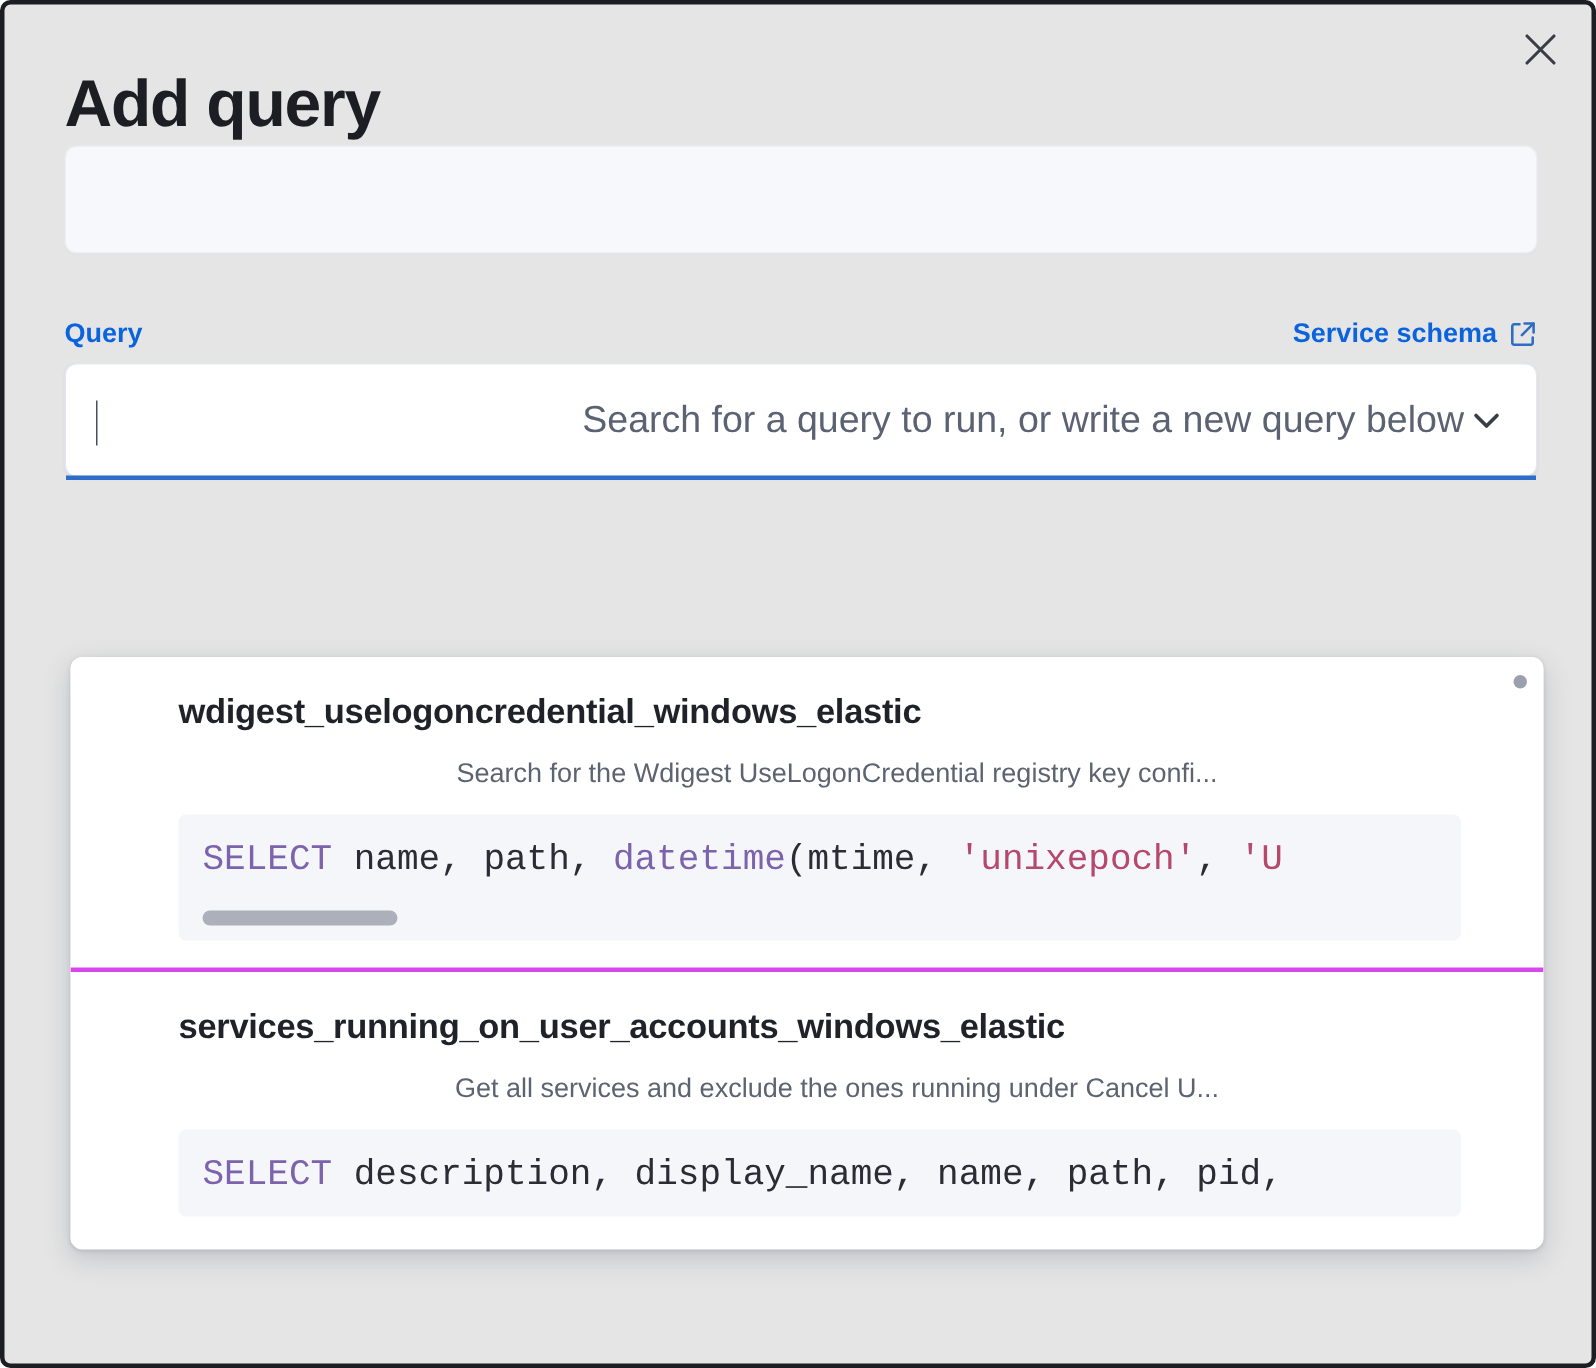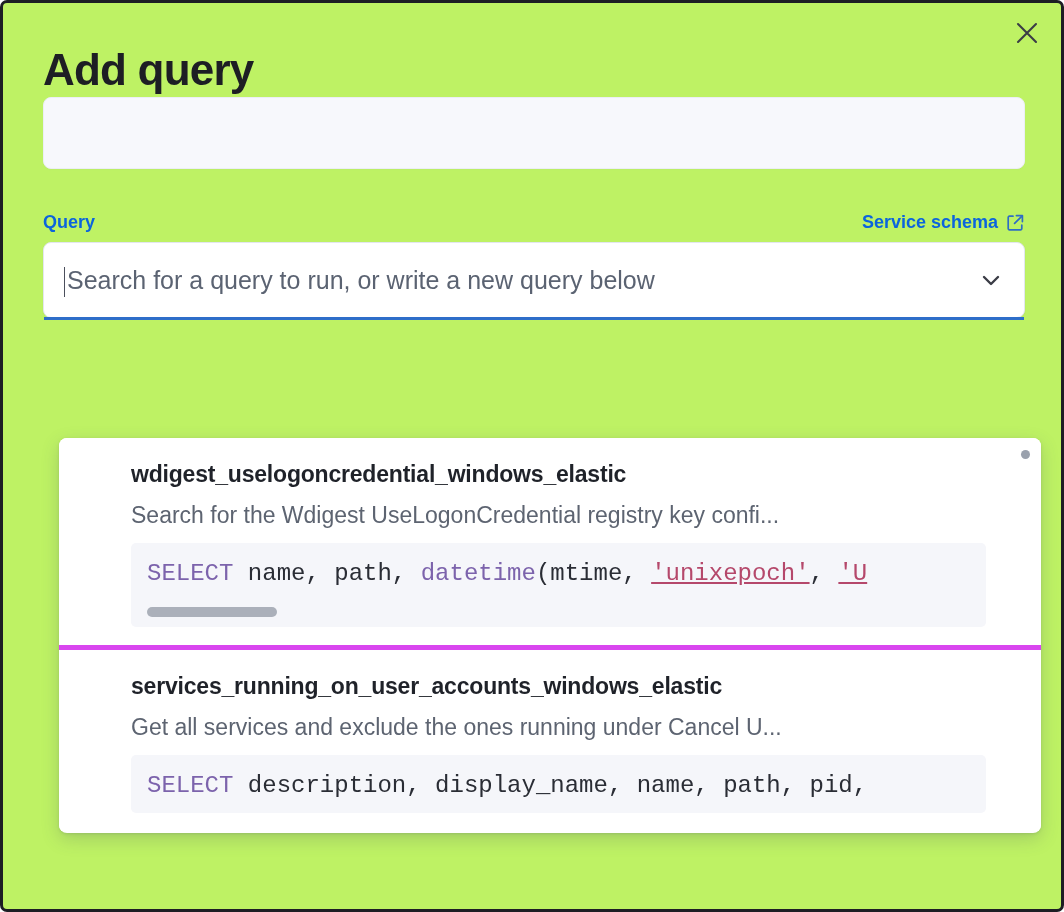--- a/index.html
+++ b/index.html
@@ -13,21 +13,21 @@
     font-family: "Liberation Sans", sans-serif;
     -webkit-font-smoothing: antialiased;
   }
 
   
   .modal {
     position: relative;
     width: 1064px;
     height: 912px;
     box-sizing: border-box;
-    background: #bef264;
+    background: #e5e5e5;
     border: 3px solid #1d1e24;
     border-radius: 7px;
     overflow: hidden;
   }
 
   
   .close-btn {
     position: absolute;
     top: 10px;
     right: 14px;
@@ -149,35 +149,36 @@
     background: #4b4f5c;
   }
   .combo-placeholder {
     flex: 1;
     font-size: 25px;
     color: #5b6372;
     line-height: 30px;
     padding-left: 3px;
     white-space: nowrap;
     overflow: hidden;
+    text-align: right;
   }
   .combo-chevron {
     flex: none;
     display: flex;
     align-items: center;
     justify-content: center;
     width: 30px;
     height: 30px;
     cursor: pointer;
   }
 
   
   .dropdown {
     position: absolute;
-    left: 56px;
+    left: 44px;
     top: 435px;
     width: 982px;
     height: 395px;
     background: #ffffff;
     border-radius: 8px;
     box-shadow: 0 6px 18px rgba(65,78,101,0.22), 0 1px 3px rgba(65,78,101,0.16);
     overflow: hidden;
     z-index: 20;
   }
   .dropdown-scroll-dot {
@@ -194,36 +195,37 @@
     position: absolute;
     inset: 0;
     overflow: hidden;
   }
   .dd-item {
     padding: 22px 32px 18px 72px;
     cursor: pointer;
     background: #ffffff;
   }
   .dd-item + .dd-item {
-    border-top: 5px solid #d946ef;
+    border-top: 3px solid #d946ef;
   }
   .dd-title {
     font-size: 23px;
     font-weight: 700;
     color: #1f2229;
     letter-spacing: -0.2px;
     line-height: 28px;
   }
   .dd-desc {
     margin-top: 13px;
-    font-size: 23px;
+    font-size: 18px;
     color: #5d6471;
     line-height: 28px;
     white-space: nowrap;
     overflow: hidden;
+    text-align: center;
   }
   .dd-code {
     margin-top: 14px;
     background: #f5f6fa;
     border-radius: 5px;
     padding: 14px 16px 10px 16px;
     width: 855px;
     box-sizing: border-box;
     overflow: hidden;
     position: relative;
@@ -233,21 +235,21 @@
     font-family: "Liberation Mono", monospace;
     font-size: 24px;
     line-height: 34px;
     white-space: pre;
     overflow: hidden;
   }
   .tok-kw   { color: #7c63ac; }
   .tok-fn   { color: #7c63ac; }
   .tok-id   { color: #2a2d35; }
   .tok-punc { color: #2a2d35; }
-  .tok-str  { color: #b5486b; text-decoration: underline; }
+  .tok-str  { color: #b5486b; }
   .code-scrollbar {
     margin-top: 16px;
     height: 10px;
     width: 100%;
   }
   .code-scrollbar-thumb {
     height: 10px;
     width: 130px;
     border-radius: 5px;
     background: #abb0ba;

